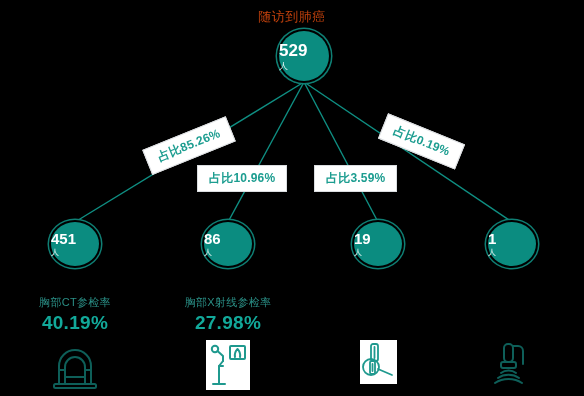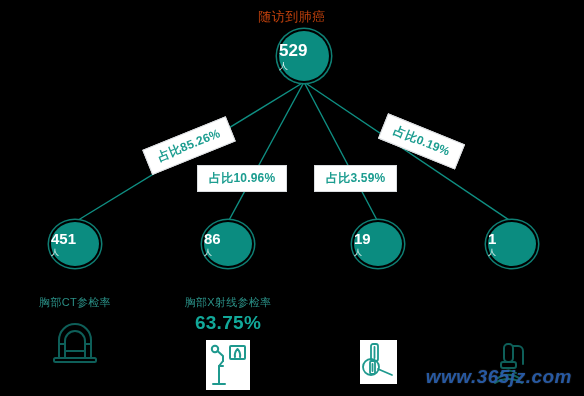--- a/index.html
+++ b/index.html
@@ -206,36 +206,37 @@
     <span class="node-value">19</span>
     <span class="node-unit">人</span>
   </div>
   <div class="node leaf n3">
     <span class="node-value">1</span>
     <span class="node-unit">人</span>
   </div>
 
   <div class="metric m0">
     <div class="metric-label">胸部CT参检率</div>
+    <div class="metric-value">40.19%</div>
     <div class="metric-icon">
       <span>
         <svg width="54" height="50" viewBox="0 0 54 50" fill="none" stroke="#0e5f59" stroke-width="2" stroke-linecap="round" stroke-linejoin="round">
           <path d="M11 44 V26 a16 16 0 0 1 32 0 V44"></path>
           <path d="M17 44 V27 a10 10 0 0 1 20 0 V44"></path>
           <rect x="17" y="37" width="20" height="7" rx="1"></rect>
           <rect x="6" y="44" width="42" height="4" rx="1.5"></rect>
           <path d="M11 30 H17 M37 30 H43"></path>
         </svg>
       </span>
     </div>
   </div>
 
   <div class="metric m1">
     <div class="metric-label">胸部X射线参检率</div>
-    <div class="metric-value">63.75%</div>
+    <div class="metric-value">27.98%</div>
     <div class="metric-icon">
       <span class="icon-card" style="width:44px;height:50px;">
         <svg width="40" height="46" viewBox="0 0 40 46" fill="none" stroke="#1f998e" stroke-width="2" stroke-linecap="round" stroke-linejoin="round">
           <rect x="22" y="4" width="15" height="13" rx="1"></rect>
           <path d="M29.5 7 c-2 2 -3 5 -2.5 8 M29.5 7 c2 2 3 5 2.5 8"></path>
           <circle cx="7" cy="7" r="3.2"></circle>
           <path d="M9.5 9 L15 14 L15 19"></path>
           <path d="M15 19 L11 24 L11 42"></path>
           <path d="M11 24 L15 24"></path>
           <path d="M5 42 H17"></path>
@@ -271,15 +272,14 @@
           <path d="M24 6 h5 a5 5 0 0 1 5 5 v13"></path>
           <rect x="12" y="22" width="15" height="6" rx="2"></rect>
           <path d="M12 33 a11 9 0 0 1 15 0"></path>
           <path d="M9 38 a16 13 0 0 1 21 0"></path>
           <path d="M6 43 a21 17 0 0 1 27 0"></path>
         </svg>
       </span>
     </div>
   </div>
 
-  <div class="watermark">www.365jz.com</div>
 
 </div>
 
 </body></html>

